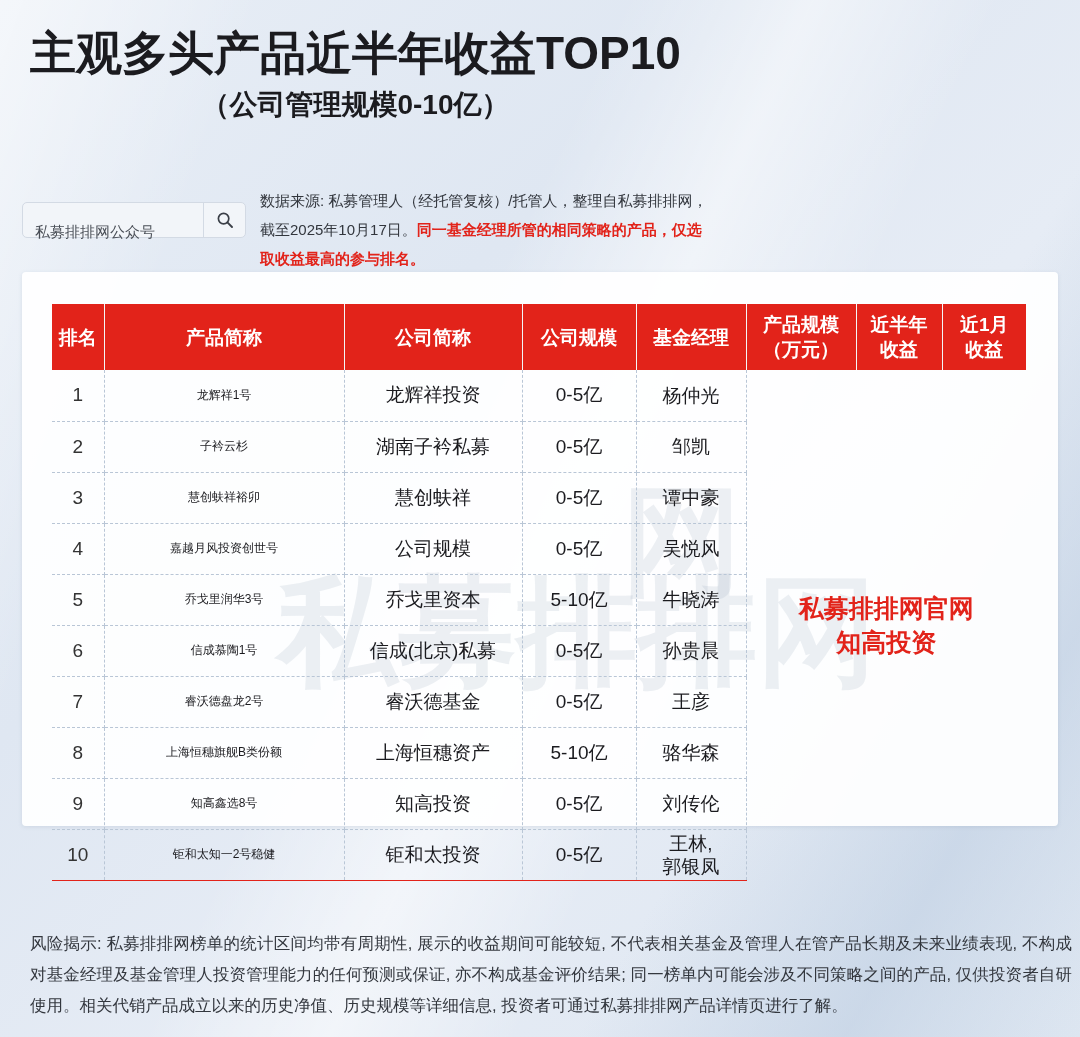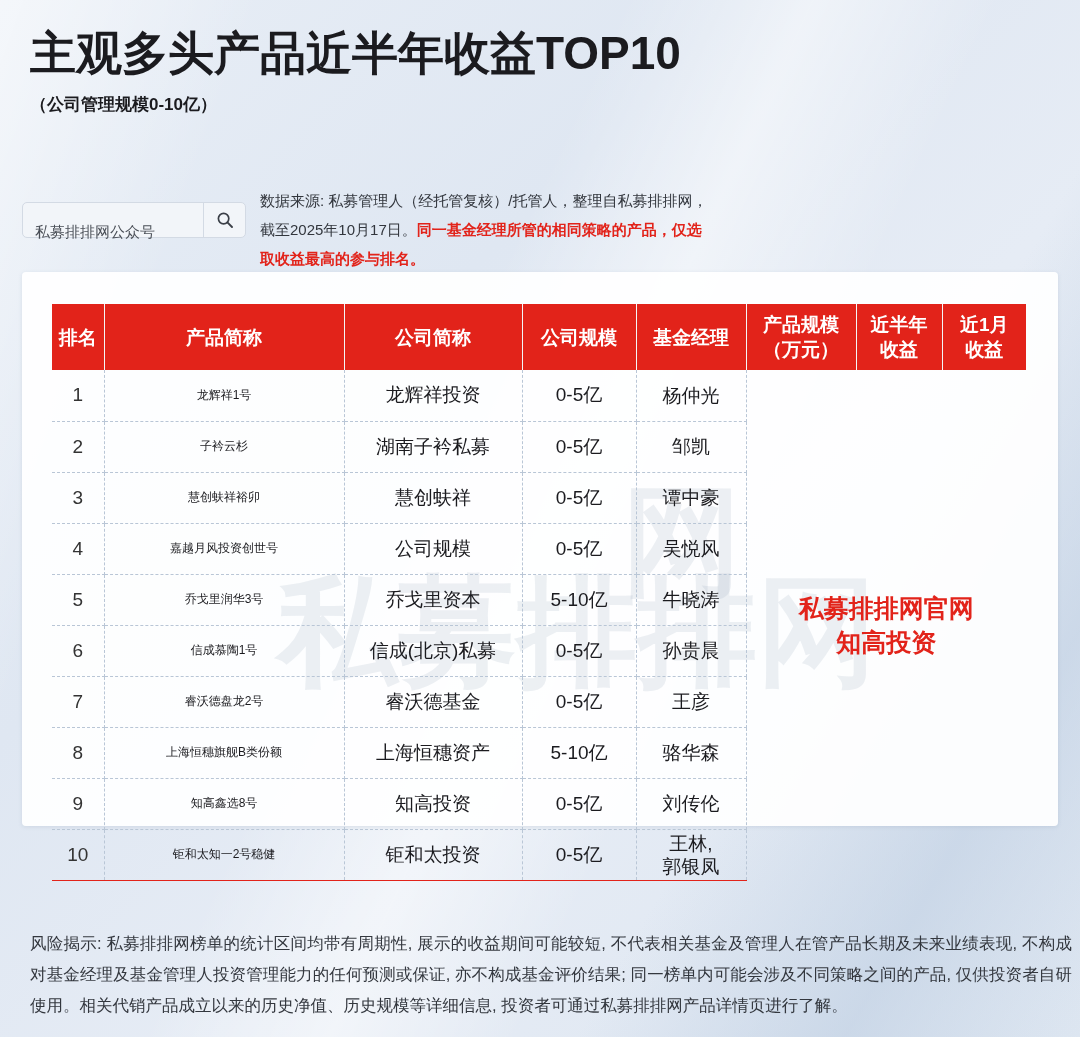--- a/index.html
+++ b/index.html
@@ -26,26 +26,27 @@
   .title-block { position: absolute; left: 30px; top: 24px; }
   .main-title {
     font-size: 46px;
     font-weight: bold;
     color: #1b1b1f;
     letter-spacing: 0px;
     line-height: 58px;
     white-space: nowrap;
   }
   .sub-title {
-    font-size: 17px;
+    font-size: 28px;
     font-weight: bold;
     color: #1b1b1f;
     line-height: 34px;
     margin-top: 6px;
     white-space: nowrap;
+    text-align: center;
   }
 
   .source-row {
     position: absolute;
     left: 22px;
     top: 186px;
     width: 1040px;
     display: flex;
     align-items: flex-start;
   }

